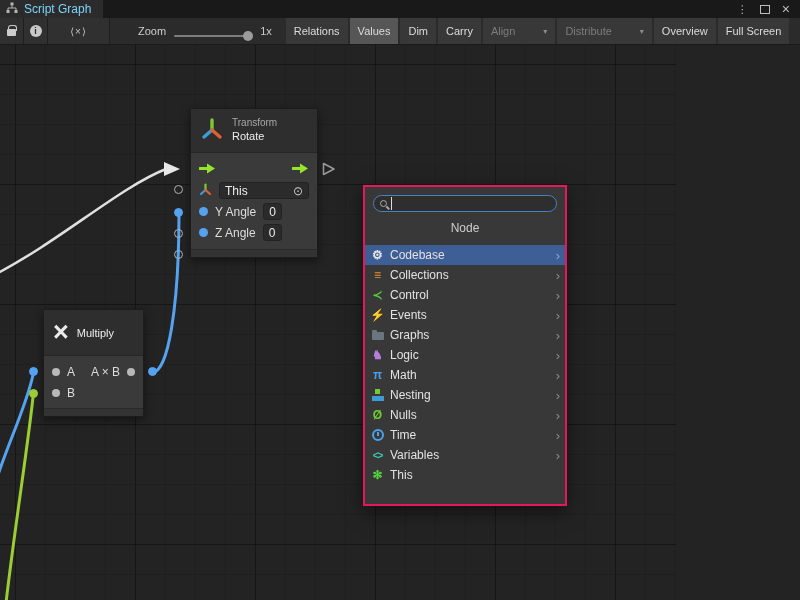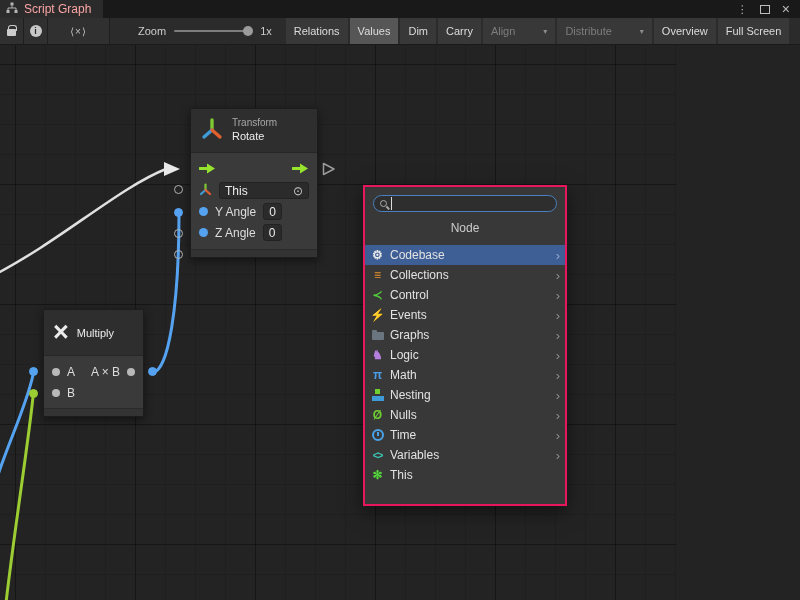--- a/index.html
+++ b/index.html
@@ -3,42 +3,42 @@
 <meta charset="utf-8">
 <style>
   * { box-sizing: border-box; margin: 0; padding: 0; }
   html,body { width:800px; height:600px; overflow:hidden; background:#232323;
     font-family:"Liberation Sans", sans-serif; position:relative; }
 
   
   .tabbar { position:absolute; top:0; left:0; width:800px; height:18px;
     background:#191919; display:flex; align-items:center; }
   .tab { height:18px; background:#2b2b2b; display:flex; align-items:center;
-    padding:0 12px 0 6px; gap:6px; color:#fca5a5; font-size:12px; }
+    padding:0 12px 0 6px; gap:6px; color:#7dd3fc; font-size:12px; }
   .win-controls { margin-left:auto; display:flex; gap:12px; align-items:center;
     padding-right:10px; color:#bdbdbd; font-size:12px; }
   .wc-box { width:10px; height:9px; border:1.5px solid #bdbdbd; }
   .wc-x { font-size:14px; line-height:10px; }
   .wc-dots { font-size:11px; letter-spacing:0; }
 
   
   .toolbar { position:absolute; top:18px; left:0; width:800px; height:27px;
     background:#2b2b2b; border-bottom:1px solid #1a1a1a; display:flex;
     align-items:center; color:#d2d2d2; font-size:11px; overflow:hidden; }
   .tseg { height:27px; display:flex; align-items:center; justify-content:center;
     border-right:1px solid #1f1f1f; background:#303030; }
   .tseg.lock { width:24px; } .tseg.info { width:24px; } .tseg.code { width:62px; color:#c0c0c0; letter-spacing:1px; font-size:10px;}
   .icon-lock { width:9px; height:7px; background:#cccccc; border-radius:1px; position:relative; margin-top:3px; }
   .icon-lock::before { content:""; position:absolute; top:-4px; left:1px; width:7px; height:5px;
     border:1.5px solid #cccccc; border-bottom:none; border-radius:3px 3px 0 0; }
   .icon-info { width:12px; height:12px; border-radius:50%; background:#c8c8c8;
     color:#2b2b2b; font-size:9px; font-weight:bold; text-align:center; line-height:12px; }
   .icon-info::after { content:"i"; }
   .breadcrumb { display:flex; align-items:center; gap:6px; margin-left:22px; color:#d0d0d0; }
-  .zoomctl { display:flex; align-items:center; gap:8px; margin-left:28px; color:#cccccc; }
+  .zoomctl { display:flex; align-items:flex-end; gap:8px; margin-left:28px; color:#cccccc; }
   .ztrack { width:78px; height:2px; background:#7d7d7d; border-radius:1px; position:relative; }
   .zhandle { position:absolute; right:-1px; top:-4px; width:10px; height:10px;
     border-radius:50%; background:#9b9b9b; }
   .tbuttons { display:flex; gap:2px; margin-left:14px; height:27px; align-items:stretch; }
   .tbtn { background:#383838; display:flex; align-items:center; padding:0 8px; gap:4px;
     color:#dcdcdc; white-space:nowrap; }
   .tbtn.active { background:#565656; }
   .tbtn.disabled { color:#7d7d7d;gap:28px; }
   .tbtn .caret { font-size:8px; color:#8d8d8d; }
 

